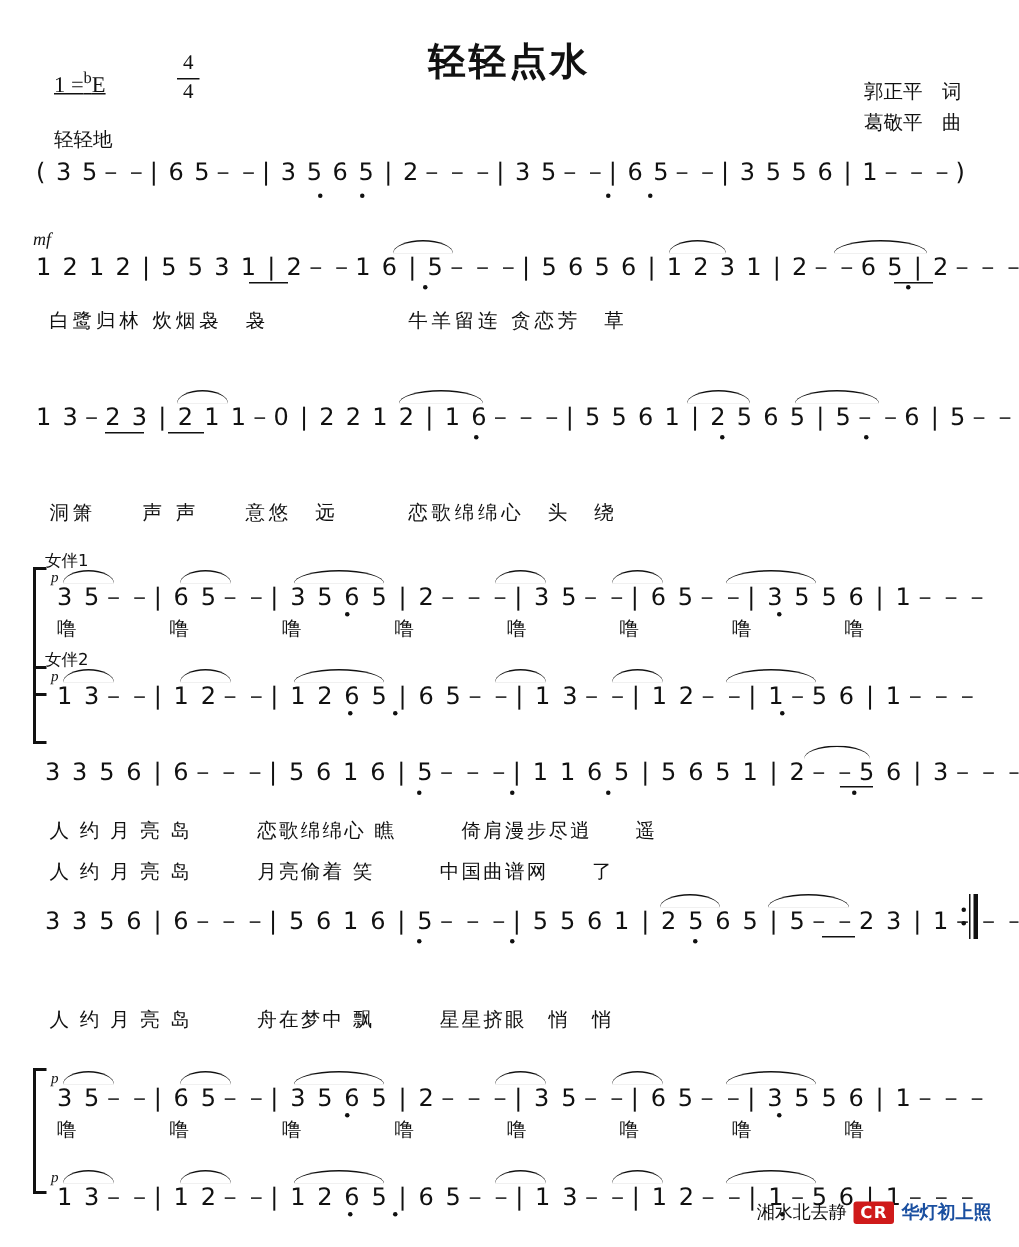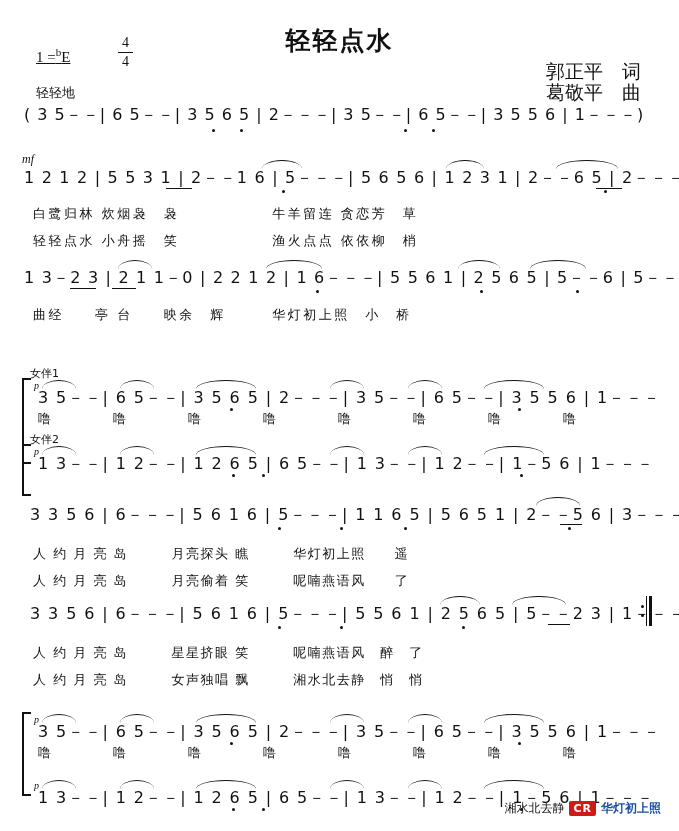--- a/index.html
+++ b/index.html
@@ -17,22 +17,22 @@
   .title{
     position:absolute;top:24px;left:0;width:679px;text-align:center;
     font-size:25px;font-weight:bold;letter-spacing:2px;
     font-family:"DejaVu Serif", serif;
   }
   .subtitle{
     position:absolute;top:62px;left:0;width:679px;text-align:center;
     font-size:13px;letter-spacing:1px;
   }
   .credits{
-    position:absolute;top:61px;right:38px;
-    font-size:19px;line-height:21px;text-align:right;
+    position:absolute;top:50px;right:38px;
+    font-size:13px;line-height:21px;text-align:right;
   }
   .credits .row{white-space:pre;}
   .keysig{
     position:absolute;top:46px;left:36px;
     font-size:15px;
     text-decoration:underline;
   }
   .keysig .flat{font-size:11px;vertical-align:super;}
   .meter{
     position:absolute;top:36px;left:118px;
@@ -143,34 +143,33 @@
 
   <div class="beam" style="top:188px;left:166px;width:26px;"></div>
   <div class="slur" style="top:160px;left:262px;width:40px;"></div>
   <div class="slur" style="top:160px;left:446px;width:38px;"></div>
   <div class="slur" style="top:160px;left:556px;width:62px;"></div>
   <div class="beam" style="top:188px;left:596px;width:26px;"></div>
   <div style="position:absolute;top:190px;left:282px;width:3px;height:3px;background:#111;border-radius:50%;"></div>
   <div style="position:absolute;top:190px;left:604px;width:3px;height:3px;background:#111;border-radius:50%;"></div>
 
   <div class="lyric" style="top:205px;left:33px;letter-spacing:2.5px;">白鹭归林 炊烟袅　袅　　　　　　牛羊留连 贪恋芳　草</div>
-  <div class="lyric" style="top:232px;left:33px;letter-spacing:2.5px;">轻轻点水 小舟摇　笑　　　　　　渔火点点 依依柳　梢</div>
 
   <div class="sysline" style="top:268px;left:24px;letter-spacing:1.2px;">1 3－2 3 | 2 1 1－0 | 2 2 1 2 | 1 6－－－| 5 5 6 1 | 2 5 6 5 | 5－－6 | 5－－－</div>
   <div class="beam" style="top:288px;left:70px;width:26px;"></div>
   <div class="beam" style="top:288px;left:112px;width:24px;"></div>
   <div class="slur" style="top:260px;left:118px;width:34px;"></div>
   <div class="slur" style="top:260px;left:266px;width:56px;"></div>
   <div class="slur" style="top:260px;left:458px;width:42px;"></div>
   <div class="slur" style="top:260px;left:530px;width:56px;"></div>
   <div style="position:absolute;top:290px;left:316px;width:3px;height:3px;background:#111;border-radius:50%;"></div>
   <div style="position:absolute;top:290px;left:480px;width:3px;height:3px;background:#111;border-radius:50%;"></div>
   <div style="position:absolute;top:290px;left:576px;width:3px;height:3px;background:#111;border-radius:50%;"></div>
 
-  <div class="lyric" style="top:306px;left:33px;letter-spacing:2.5px;">曲经　　亭 台　　映余　辉　　　华灯初上照　小　桥</div>
+  <div class="lyric" style="top:333px;left:33px;letter-spacing:2.5px;">洞箫　　声 声　　意悠　远　　　恋歌绵绵心　头　绕</div>
 
   <div class="partlabel" style="top:366px;left:30px;">女伴1</div>
   <div class="vbracket" style="top:378px;left:22px;height:82px;"></div>
   <div class="pmark" style="top:380px;left:34px;">p</div>
   <div class="sysline" style="top:388px;left:38px;letter-spacing:1.4px;">3 5－－| 6 5－－| 3 5 6 5 | 2－－－| 3 5－－| 6 5－－| 3 5 5 6 | 1－－－</div>
   <div class="slur" style="top:380px;left:42px;width:34px;"></div>
   <div class="slur" style="top:380px;left:120px;width:34px;"></div>
   <div class="slur" style="top:380px;left:196px;width:60px;"></div>
   <div class="slur" style="top:380px;left:330px;width:34px;"></div>
   <div class="slur" style="top:380px;left:408px;width:34px;"></div>
@@ -194,39 +193,38 @@
   <div style="position:absolute;top:474px;left:520px;width:3px;height:3px;background:#111;border-radius:50%;"></div>
 
   <div class="sysline" style="top:505px;left:30px;letter-spacing:1.4px;">3 3 5 6 | 6－－－| 5 6 1 6 | 5－－－| 1 1 6 5 | 5 6 5 1 | 2－－5 6 | 3－－－</div>
   <div class="slur" style="top:497px;left:536px;width:44px;"></div>
   <div class="beam" style="top:524px;left:560px;width:22px;"></div>
   <div style="position:absolute;top:527px;left:278px;width:3px;height:3px;background:#111;border-radius:50%;"></div>
   <div style="position:absolute;top:527px;left:340px;width:3px;height:3px;background:#111;border-radius:50%;"></div>
   <div style="position:absolute;top:527px;left:404px;width:3px;height:3px;background:#111;border-radius:50%;"></div>
   <div style="position:absolute;top:527px;left:568px;width:3px;height:3px;background:#111;border-radius:50%;"></div>
 
-  <div class="lyric" style="top:545px;left:33px;letter-spacing:1.5px;">人 约 月 亮 岛　　　月亮探头 瞧　　　华灯初上照　　遥</div>
-  <div class="lyric" style="top:572px;left:33px;letter-spacing:1.5px;">人 约 月 亮 岛　　　月亮偷着 笑　　　呢喃燕语风　　了</div>
+  <div class="lyric" style="top:545px;left:33px;letter-spacing:1.5px;">人 约 月 亮 岛　　　恋歌绵绵心 瞧　　　倚肩漫步尽逍　　遥</div>
+  <div class="lyric" style="top:572px;left:33px;letter-spacing:1.5px;">人 约 月 亮 岛　　　月亮偷着 笑　　　中国曲谱网　　了</div>
 
   <div class="sysline" style="top:604px;left:30px;letter-spacing:1.4px;">3 3 5 6 | 6－－－| 5 6 1 6 | 5－－－| 5 5 6 1 | 2 5 6 5 | 5－－2 3 | 1－－－</div>
   <div class="slur" style="top:596px;left:440px;width:40px;"></div>
   <div class="slur" style="top:596px;left:512px;width:54px;"></div>
   <div class="beam" style="top:624px;left:548px;width:22px;"></div>
   <div style="position:absolute;top:626px;left:278px;width:3px;height:3px;background:#111;border-radius:50%;"></div>
   <div style="position:absolute;top:626px;left:340px;width:3px;height:3px;background:#111;border-radius:50%;"></div>
   <div style="position:absolute;top:626px;left:462px;width:3px;height:3px;background:#111;border-radius:50%;"></div>
   <div class="repeat-end" style="top:596px;left:646px;height:30px;">
     <span class="d1"></span>
     <span class="d2"></span>
     <span class="thin"></span>
     <span class="thick"></span>
   </div>
 
-  <div class="lyric" style="top:644px;left:33px;letter-spacing:1.5px;">人 约 月 亮 岛　　　星星挤眼 笑　　　呢喃燕语风　醉　了</div>
-  <div class="lyric" style="top:671px;left:33px;letter-spacing:1.5px;">人 约 月 亮 岛　　　女声独唱 飘　　　湘水北去静　悄　悄</div>
+  <div class="lyric" style="top:671px;left:33px;letter-spacing:1.5px;">人 约 月 亮 岛　　　舟在梦中 飘　　　星星挤眼　悄　悄</div>
 
   <div class="vbracket" style="top:712px;left:22px;height:80px;"></div>
   <div class="pmark" style="top:714px;left:34px;">p</div>
   <div class="sysline" style="top:722px;left:38px;letter-spacing:1.4px;">3 5－－| 6 5－－| 3 5 6 5 | 2－－－| 3 5－－| 6 5－－| 3 5 5 6 | 1－－－</div>
   <div class="slur" style="top:714px;left:42px;width:34px;"></div>
   <div class="slur" style="top:714px;left:120px;width:34px;"></div>
   <div class="slur" style="top:714px;left:196px;width:60px;"></div>
   <div class="slur" style="top:714px;left:330px;width:34px;"></div>
   <div class="slur" style="top:714px;left:408px;width:34px;"></div>
   <div class="slur" style="top:714px;left:484px;width:60px;"></div>

